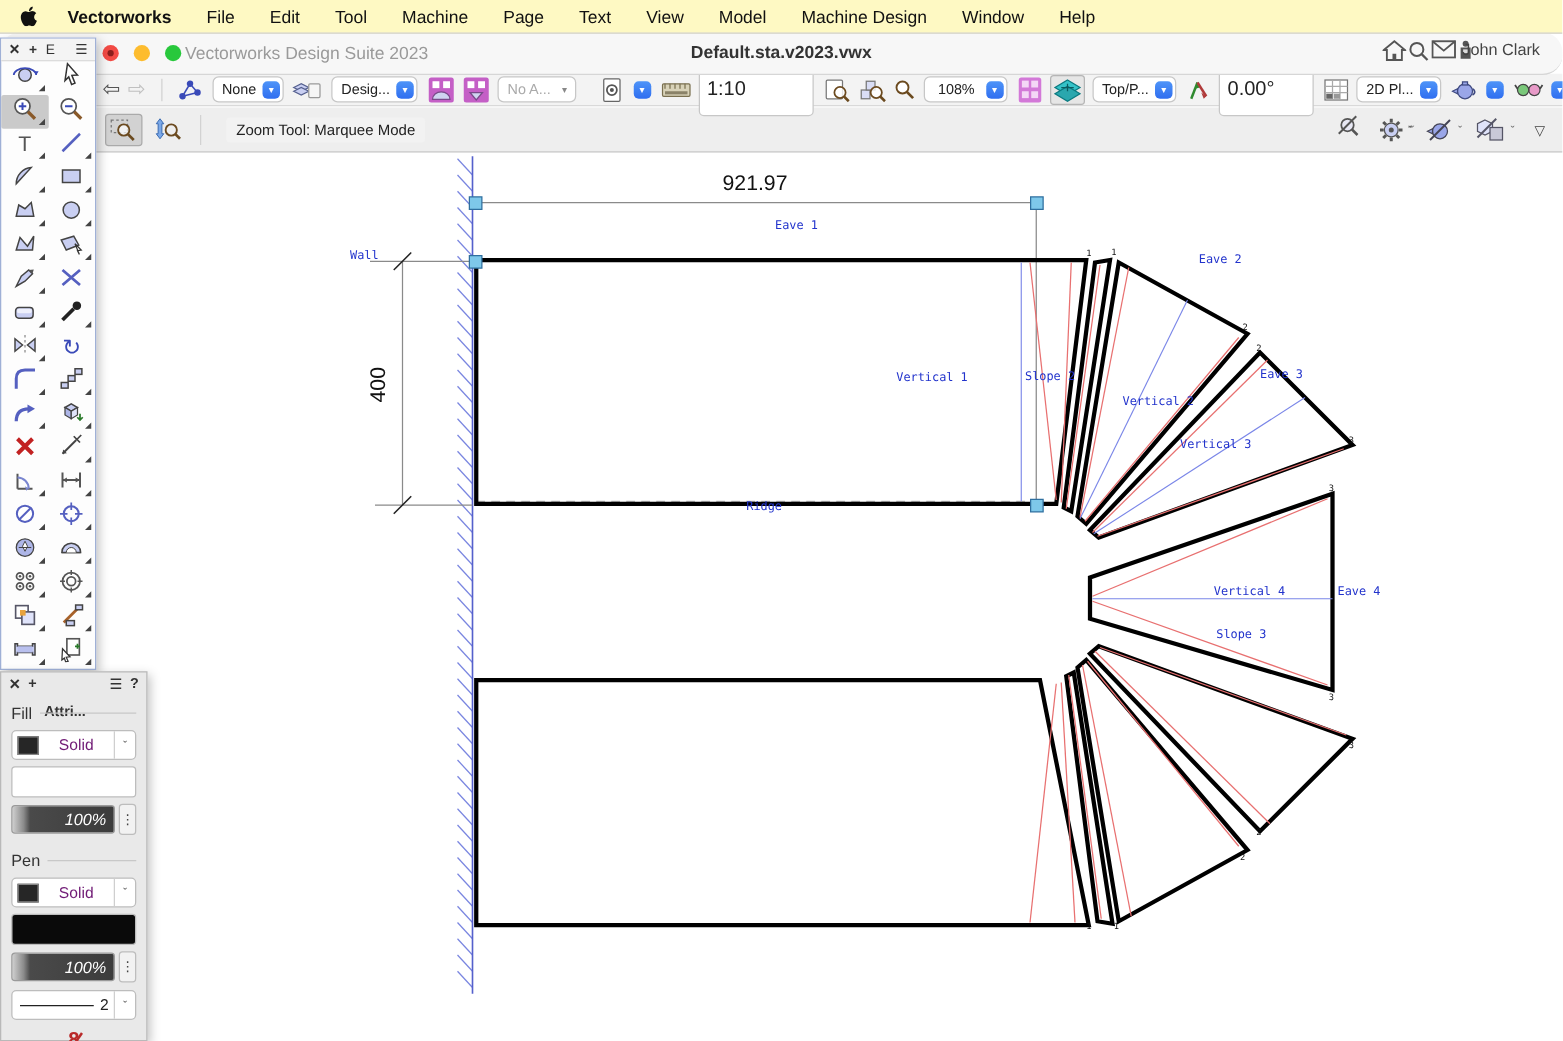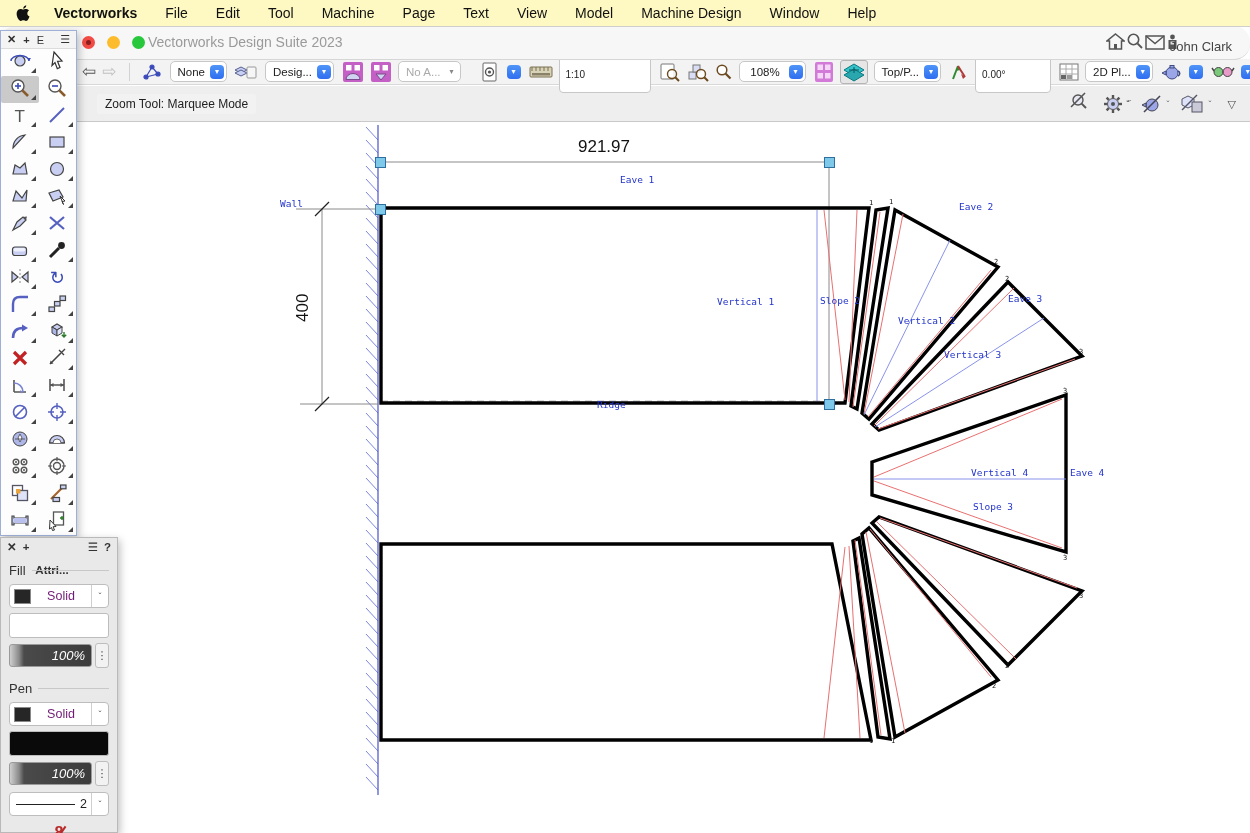--- a/index.html
+++ b/index.html
@@ -15,43 +15,43 @@
   .titlebar{position:absolute;left:0;top:26px;width:1250px;height:33px;background:#f7f7f7;
             border-bottom:1px solid #d6d6d6;z-index:5;border-radius:16px;}
   .lights{position:absolute;left:82px;top:10px;display:flex;gap:12px;}
   .light{width:13px;height:13px;border-radius:50%;}
   .light.red{background:#f24a44;position:relative;}
   .light.red::after{content:"";position:absolute;left:4px;top:4px;width:5px;height:5px;border-radius:50%;background:#8c1f1c;}
   .light.yellow{background:#fdbc2e;}
   .light.green{background:#28c83c;}
   .apptitle{position:absolute;left:148px;top:8px;font-size:14px;color:#9a9a9a;}
   .doctitle{position:absolute;left:0;right:0;top:7px;text-align:center;font-size:14px;font-weight:bold;color:#333;}
-  .tb-right{position:absolute;right:18px;top:6px;display:flex;align-items:flex-end;gap:1px;color:#555;}
+  .tb-right{position:absolute;right:18px;top:6px;display:flex;align-items:flex-start;gap:1px;color:#555;}
   .tb-right .uname{font-size:13px;color:#444;margin-left:-10px;}
   
   .toolbar{position:absolute;left:0;top:59px;width:1250px;height:26px;background:#f3f3f3;
            border-bottom:1px solid #d9d9d9;display:flex;align-items:center;padding-left:82px;box-sizing:border-box;z-index:4;}
   .tgroup{display:flex;align-items:center;gap:6px;margin-right:8px;}
   .vsep{width:1px;height:18px;background:#d2d2d2;margin:0 6px;}
   .pill{display:flex;align-items:center;height:19px;background:#fff;border:1px solid #c7c7c7;border-radius:5px;padding:0 2px 0 7px;gap:5px;}
   .pill .plabel{font-size:11.5px;color:#222;white-space:nowrap;}
   .pill.disabled .plabel{color:#aaa;}
   .bluebtn{width:14px;height:14px;border-radius:4px;background:linear-gradient(#4e94f8,#2f6ef0);color:#fff;
            font-size:8px;line-height:14px;text-align:center;}
   .graybtn{width:12px;height:14px;color:#888;font-size:8px;line-height:14px;text-align:center;}
-  .tinput{height:17px;background:#fff;border:1px solid #c7c7c7;border-radius:4px;font-size:10px;color:#222;
-          padding:12px 6px;display:flex;align-items:flex-end;}
+  .tinput{height:17px;background:#fff;border:1px solid #c7c7c7;border-radius:4px;font-size:16px;color:#222;
+          padding:12px 6px;display:flex;align-items:flex-start;}
   .ticon{display:flex;align-items:center;justify-content:center;}
   .navarrow{font-size:17px;color:#555;}
   .navarrow.dim{color:#c0c0c0;}
   .seltile{border:1px solid #b5b5b5;background:#e6e6e6;border-radius:3px;padding:0 1px;display:flex;align-items:center;}
   .endtri{color:#333;font-size:10px;margin-left:6px;}
   
   .modebar{position:absolute;left:0;top:86px;width:1250px;height:36px;background:#eeeeee;
-           border-bottom:1px solid #c9c9c9;display:flex;align-items:center;box-sizing:border-box;z-index:3;}
+           border-bottom:1px solid #c9c9c9;display:flex;align-items:center;padding-left:84px;box-sizing:border-box;z-index:3;}
   .modebtn{width:28px;height:24px;display:flex;align-items:center;justify-content:center;border-radius:3px;margin-right:6px;}
   .modebtn.sel{background:#d2d2d2;border:1px solid #aaa;}
   .modetext{font-size:12px;color:#222;margin-left:14px;background:#f2f2f2;padding:3px 8px;border-radius:3px;}
   .mode-right{position:absolute;right:14px;top:0;height:36px;display:flex;align-items:center;gap:10px;color:#555;}
   .chev{font-size:9px;color:#666;}
   
   .canvas{position:absolute;left:0;top:123px;width:1250px;height:710px;background:#fff;}
   svg.drawing{position:absolute;left:0;top:0;z-index:1;}
   
   .toolpal{position:absolute;left:0;top:30px;width:77px;height:506px;background:#fdfdfd;
@@ -120,20 +120,21 @@
     </span>
 </div>
 
 <div class="titlebar">
   <div class="lights">
     <span class="light red"></span>
     <span class="light yellow"></span>
     <span class="light green"></span>
   </div>
   <span class="apptitle">Vectorworks Design Suite 2023</span>
+  <span class="doctitle">Default.sta.v2023.vwx</span>
   <div class="tb-right">
     <span>
       <svg width="19" height="17" viewBox="0 0 19 17">
           <path d="M9.5 1 L18 8 H15.5 V16 H3.5 V8 H1 Z" fill="none" stroke="#555" stroke-width="1.5"></path>
           <rect x="8" y="11" width="3" height="5" fill="#555"></rect>
         </svg>
     </span>
     <span>
       <svg width="18" height="18" viewBox="0 0 18 18">
           <circle cx="7.5" cy="7.5" r="5.2" fill="none" stroke="#555" stroke-width="1.6"></circle>

